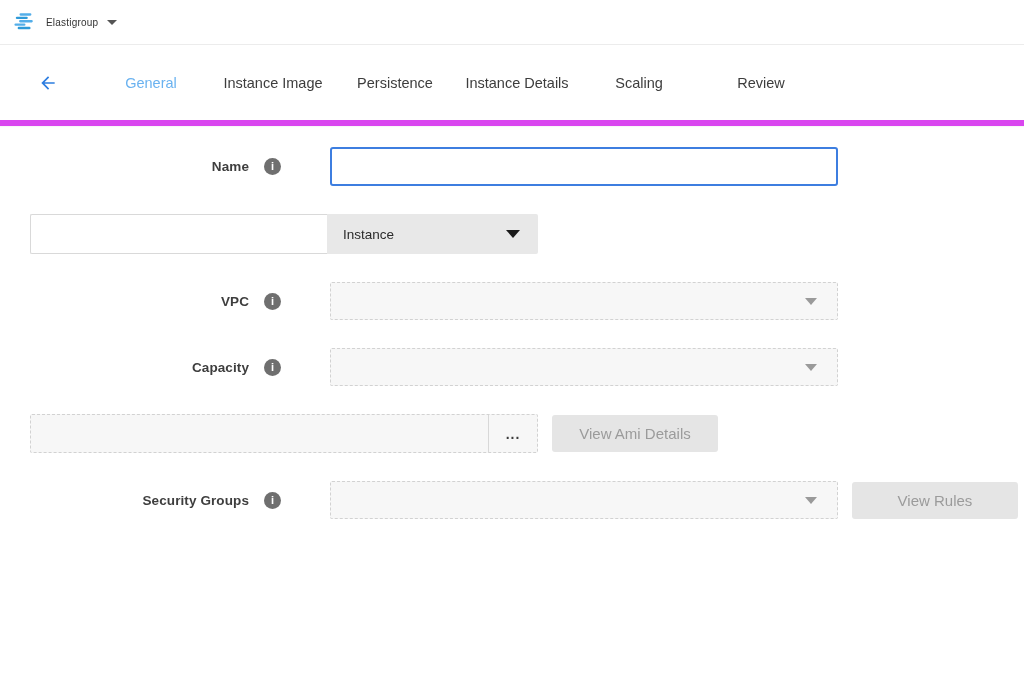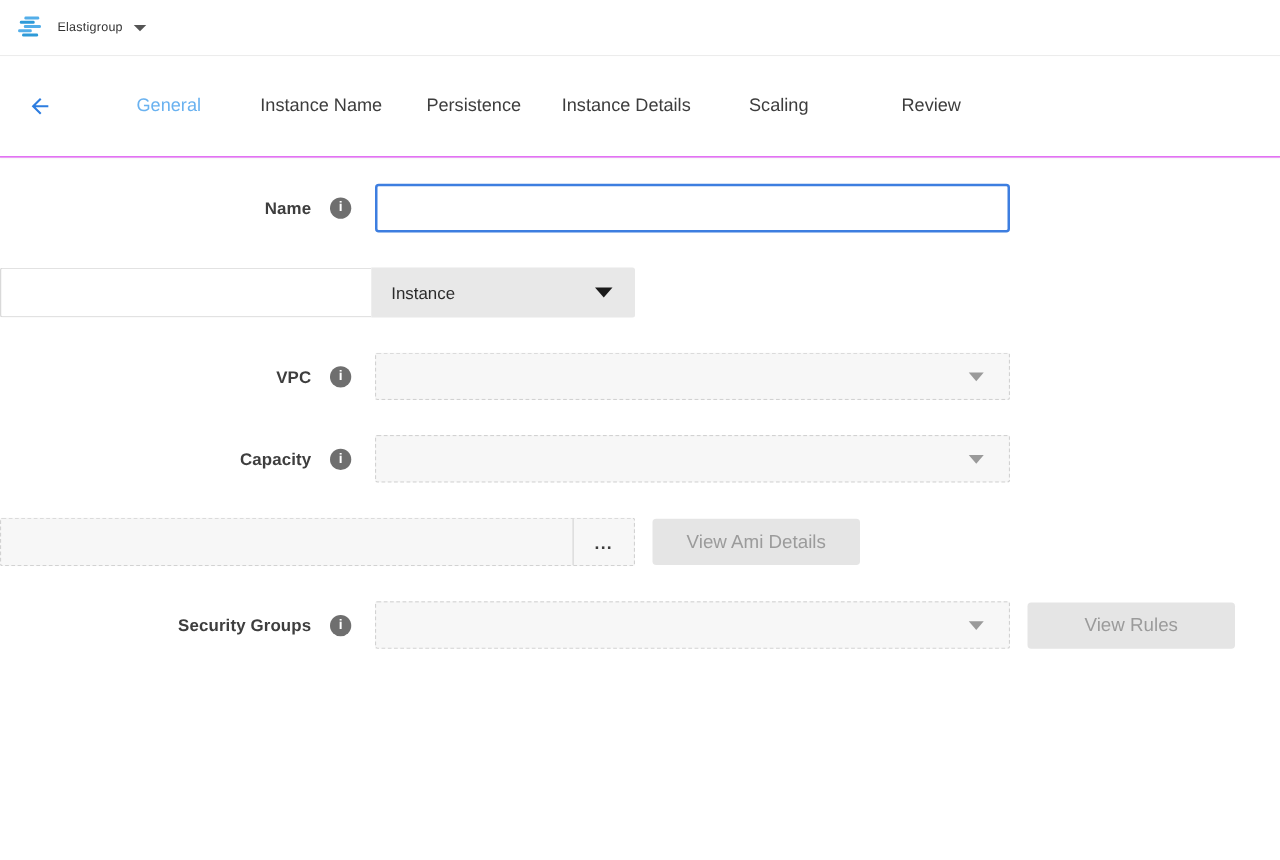--- a/index.html
+++ b/index.html
@@ -27,23 +27,24 @@
     width: 0; height: 0; margin-left: 9px;
     border-left: 5px solid transparent;
     border-right: 5px solid transparent;
     border-top: 5px solid #555;
   }
 
   
   .tabbar {
     height: 81px;
     display: flex; align-items: center;
-    border-bottom: 1px solid #d946ef;
+    border-bottom: 6px solid #d946ef;
     box-shadow: 0 1px 1px rgba(0,0,0,0.03);
     background: #fff;
+    padding-left: 16px;
   }
   .back-btn {
     margin-left: 21px;
     width: 22px; height: 22px;
     display: flex; align-items: center; justify-content: center;
     cursor: pointer;
   }
   .tabs { display: flex; margin-left: 31px; }
   .tab {
     width: 122px;
@@ -67,21 +68,21 @@
   .info-icon {
     width: 17px; height: 17px; flex: none;
     border-radius: 50%;
     background: #6f6f6f;
     display: flex; align-items: center; justify-content: center;
   }
   .info-icon::after {
     content: "i";
     color: #fff; font-size: 11px; font-weight: 700; line-height: 1;
   }
-  .row-field { width: 508px; flex: none; position: relative; }
+  .row-field { width: 508px; flex: none; position: relative; margin-left: 30px; }
 
   .text-input-focused {
     width: 100%; height: 39px;
     border: 2px solid #3d7ee0; border-radius: 3px;
     outline: none; font-size: 14px; color: #333; padding: 0 12px;
     background: #fff;
   }
   .select-box {
     height: 38px; width: 100%;
     background: #fff;
@@ -165,21 +166,21 @@
 </div>
 
 <div class="tabbar">
   <div class="back-btn">
     <svg width="20" height="20" viewBox="0 0 24 24">
       <path d="M20 11H7.83l5.59-5.59L12 4l-8 8 8 8 1.41-1.41L7.83 13H20v-2z" fill="#2d7de0"></path>
     </svg>
   </div>
   <div class="tabs">
     <div class="tab active">General</div>
-    <div class="tab">Instance Name</div>
+    <div class="tab">Instance Image</div>
     <div class="tab">Persistence</div>
     <div class="tab">Instance Details</div>
     <div class="tab">Scaling</div>
     <div class="tab">Review</div>
   </div>
 </div>
 
 <div class="form">
 
   <div class="row">

